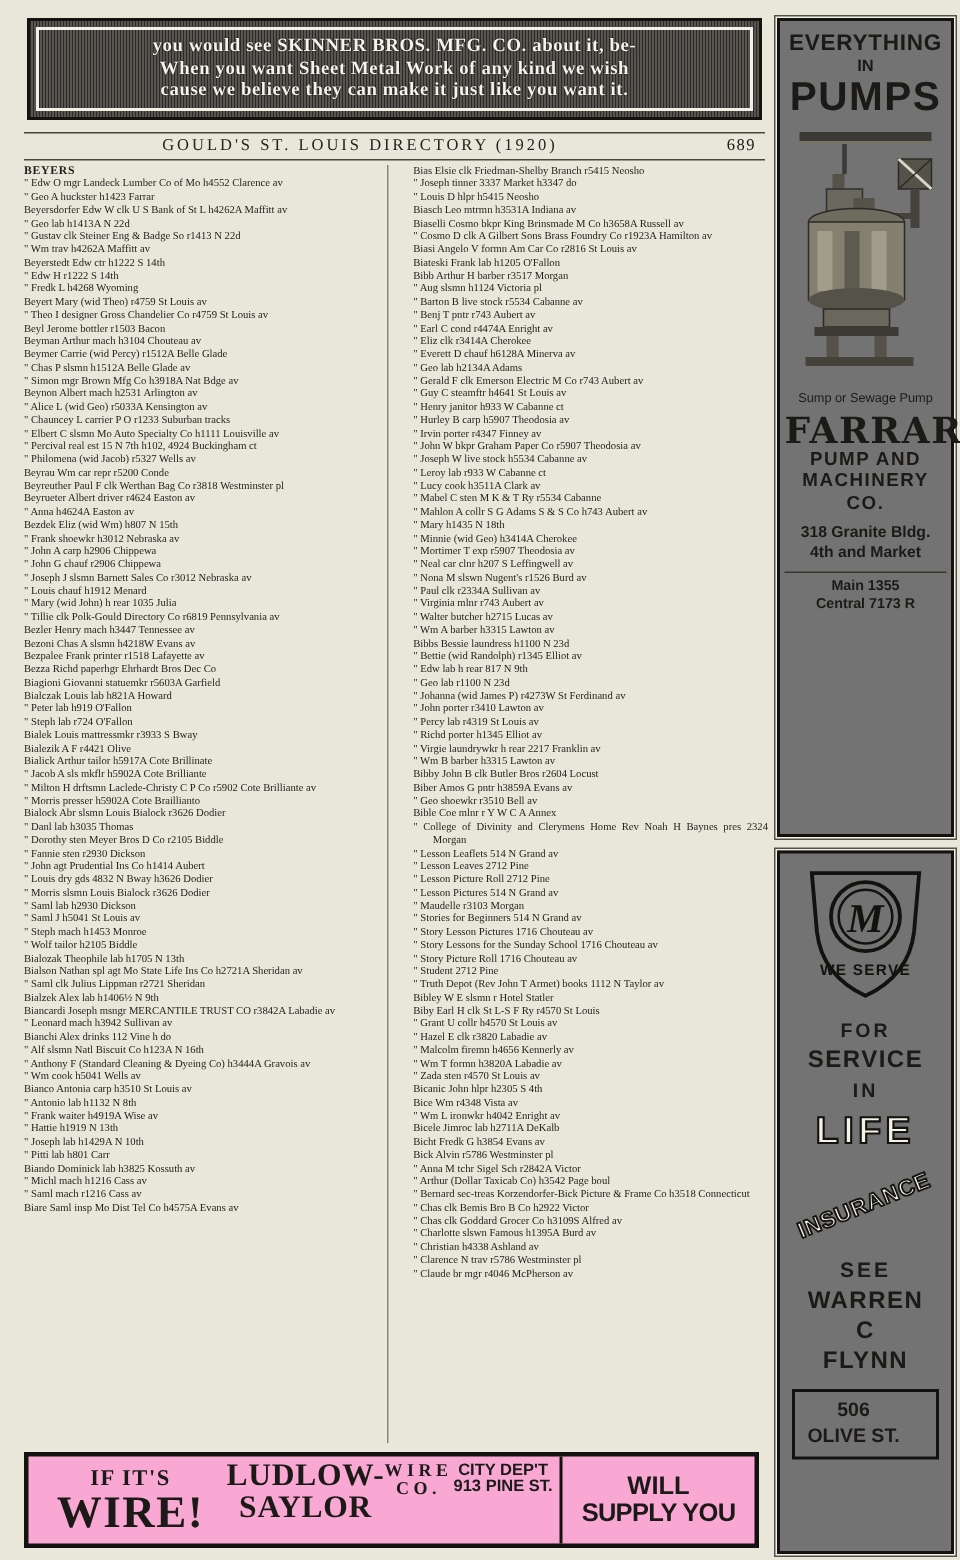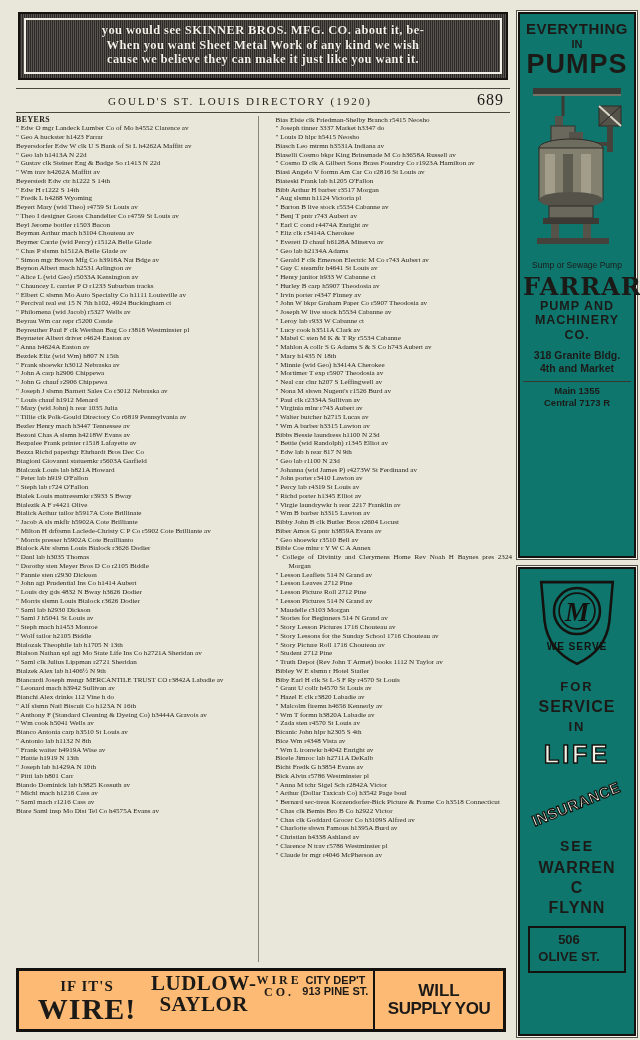--- a/index.html
+++ b/index.html
@@ -48,21 +48,21 @@
     font-size:11px;
   }
   .page-header .title{
     flex:1;text-align:center;
     letter-spacing:2px;
     font-size:11px;
     color:#26231e;
   }
   .page-header .pagenum{
     width:46px;text-align:right;
-    font-size:16px;letter-spacing:1px;
+    font-size:11px;letter-spacing:1px;
   }
   
   .columns{
     flex:1;
     display:flex;
     overflow:hidden;
     margin:0 0 4px 2px;
   }
   .col{
     width:50%;
@@ -76,21 +76,21 @@
   .col-right{padding-left:17px;}
   .col-heading{
     font-weight:bold;
     font-size:7.8px;
     letter-spacing:.5px;
   }
   .entry{padding-left:13px;text-indent:-13px;}
   
   .bottom-banner{
     border:3px solid #14120e;
-    background:#fdba74;
+    background:#f9a8d4;
     height:58px;
     margin:2px 6px 2px 2px;
     display:flex;align-items:center;
   }
   .bb-left{
     width:128px;text-align:center;line-height:1;
     padding:2px 0 0 4px;
   }
   .bb-left .l1{font-weight:bold;font-size:15px;letter-spacing:1px;}
   .bb-left .l2{font-weight:bold;font-size:30px;letter-spacing:1px;}
@@ -109,21 +109,21 @@
   .bb-right .r1{font-weight:bold;font-size:17px;font-family:"Liberation Sans",sans-serif;}
   .bb-right .r2{font-weight:bold;font-size:17px;font-family:"Liberation Sans",sans-serif;letter-spacing:-.5px;}
   
   .sidebar{
     width:118px;
     padding:12px 4px 4px 2px;
     display:flex;flex-direction:column;
   }
   .ad{
     border:2px solid #14120e;
-    background:#0f766e;
+    background:#737373;
     box-shadow:0 0 0 1px #f4f1e7,0 0 0 2px #55514a;
   }
   .pumps-ad{height:532px;padding:6px 3px 4px 3px;text-align:center;}
   .pumps-ad .e1{font-weight:bold;font-size:15px;font-family:"Liberation Sans",sans-serif;letter-spacing:.5px;}
   .pumps-ad .e2{font-weight:bold;font-size:11px;font-family:"Liberation Sans",sans-serif;margin:1px 0;}
   .pumps-ad .e3{font-weight:bold;font-size:27px;font-family:"Liberation Sans",sans-serif;letter-spacing:1px;line-height:1;}
   .pump-pic{margin:4px auto 0 auto;display:block;}
   .pumps-ad .caption{font-size:8.5px;font-family:"Liberation Sans",sans-serif;margin-top:2px;}
   .pumps-ad .brand{font-weight:bold;font-size:24px;letter-spacing:1px;line-height:1;margin-top:5px;font-family:"DejaVu Serif",serif;}
   .pumps-ad .sub{font-weight:bold;font-size:12.5px;letter-spacing:1px;line-height:1.15;font-family:"Liberation Sans",sans-serif;}

